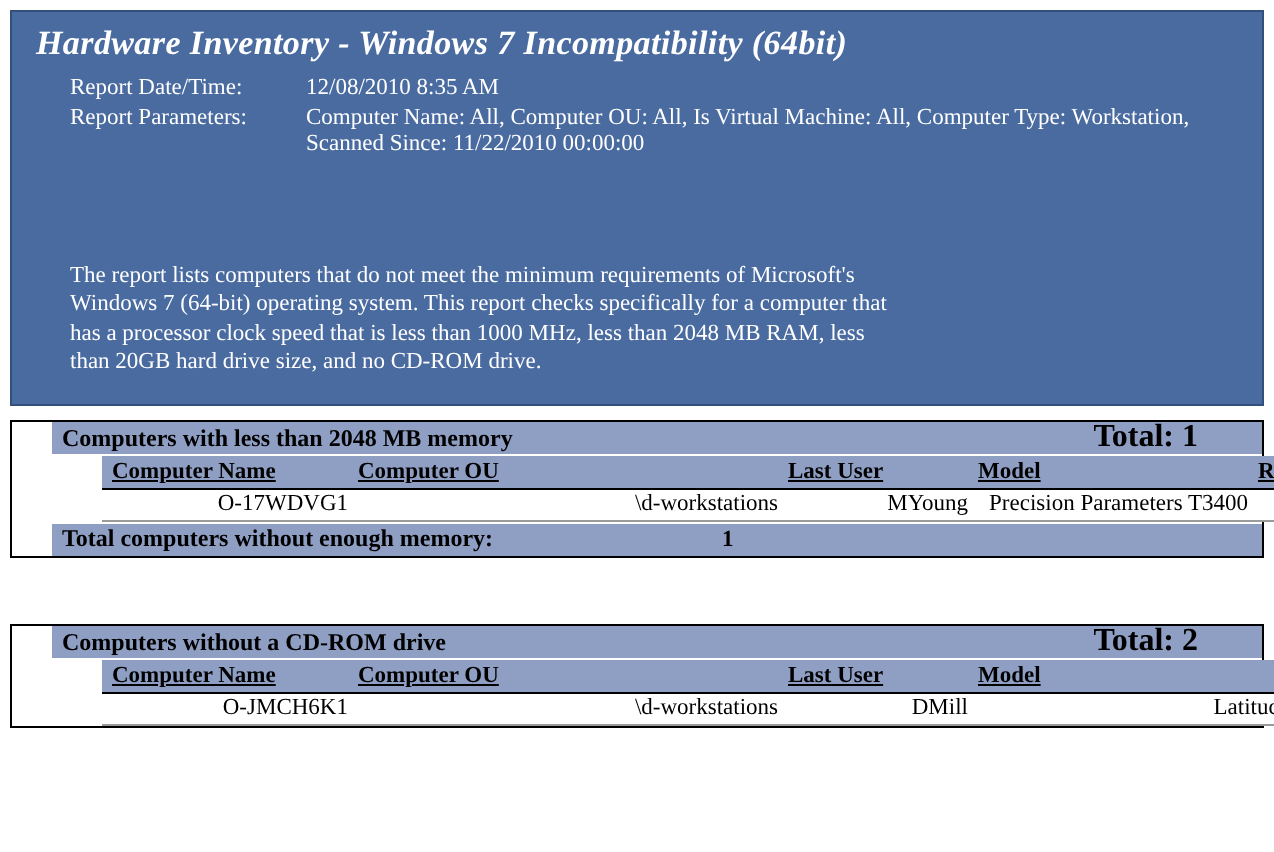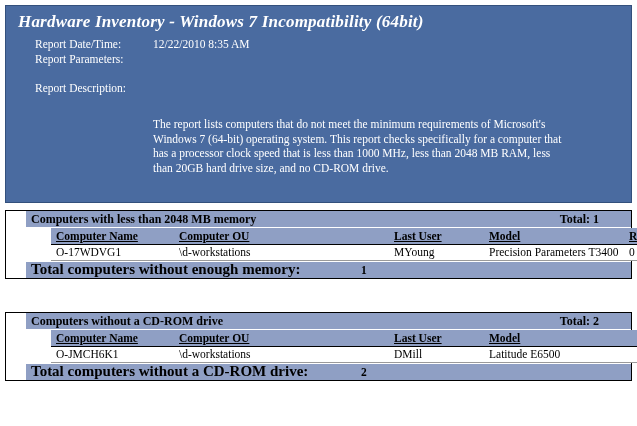--- a/index.html
+++ b/index.html
@@ -101,21 +101,21 @@
   .section-title {
     font-family: "Liberation Serif", serif;
     font-weight: bold;
     font-size: 12px;
     color: #000000;
     white-space: nowrap;
   }
   .section-total {
     font-family: "Liberation Serif", serif;
     font-weight: bold;
-    font-size: 12px;
+    font-size: 16px;
     color: #000000;
     white-space: nowrap;
     padding-right: 26px;
   }
 
   table.grid {
     width: 100%;
     border-collapse: collapse;
     table-layout: fixed;
     margin-left: 25px;
@@ -136,41 +136,41 @@
   table.grid td {
     font-family: "Liberation Serif", serif;
     font-size: 11.5px;
     padding: 1px 0 1px 5px;
     vertical-align: top;
     color: #000000;
     border-bottom: 1px solid #b8b8b8;
     background: #ffffff;
     line-height: 12.5px;
   }
-  table.grid tr:last-child td { border-bottom: 1px solid #9a9a9a; }
+  table.grid tr:last-child td { border-bottom: 1px solid #9a9a9a; text-align: right; }
 
   .col-name  { width: 123px; }
   .col-ou    { width: 215px; }
   .col-user  { width: 95px; }
   .col-model { width: 140px; }
   .col-ram   { width: 54px; }
   .col-model-wide { width: 194px; }
 
   .footer-bar {
     display: flex;
     align-items: center;
     background: #8f9fc4;
     height: 17px;
     box-sizing: border-box;
     border-top: 1px solid #ffffff;
   }
   .footer-label {
     font-family: "Liberation Serif", serif;
     font-weight: bold;
-    font-size: 15px;
+    font-size: 12px;
     color: #000000;
     padding-left: 5px;
     width: 330px;
     flex: 0 0 330px;
     white-space: nowrap;
   }
   .footer-value {
     font-family: "Liberation Serif", serif;
     font-weight: bold;
     font-size: 11.5px;
@@ -182,29 +182,29 @@
 <body>
 
 <div class="page">
 
   <div class="header">
     <div class="report-title">Hardware Inventory - Windows 7 Incompatibility (64bit)</div>
     <div class="meta">
 
       <div class="meta-row">
         <div class="meta-label">Report Date/Time:</div>
-        <div class="meta-value">12/22/2010 8:35 AM</div>
+        <div class="meta-value">12/08/2010 8:35 AM</div>
       </div>
 
       <div class="meta-row">
         <div class="meta-label">Report Parameters:</div>
+        <div class="meta-value">Computer Name:  All, Computer OU:  All, Is Virtual Machine:  All, Computer Type:  Workstation, Scanned Since:  11/22/2010 00:00:00</div>
       </div>
 
       <div class="meta-row meta-desc-row">
-        <div class="meta-label">Report Description:</div>
         <div class="meta-value">The report lists computers that do not meet the minimum requirements of Microsoft's Windows 7 (64-bit) operating system. This report checks specifically for a computer that has a processor clock speed that is less than 1000 MHz, less than 2048 MB RAM, less than 20GB hard drive size, and no CD-ROM drive.</div>
       </div>
 
     </div>
   </div>
 
   <div class="section" id="section-memory">
     <div class="section-title-bar">
       <div class="section-title">Computers with less than 2048 MB memory</div>
       <div class="section-total">Total: 1</div>
@@ -264,19 +264,15 @@
       </thead>
       <tbody>
         <tr>
           <td>O-JMCH6K1</td>
           <td>\d-workstations</td>
           <td>DMill</td>
           <td>Latitude E6500</td>
         </tr>
       </tbody>
     </table>
-    <div class="footer-bar">
-      <div class="footer-label">Total computers without a CD-ROM drive:</div>
-      <div class="footer-value">2</div>
-    </div>
   </div>
 
 </div>
 
 </body></html>

